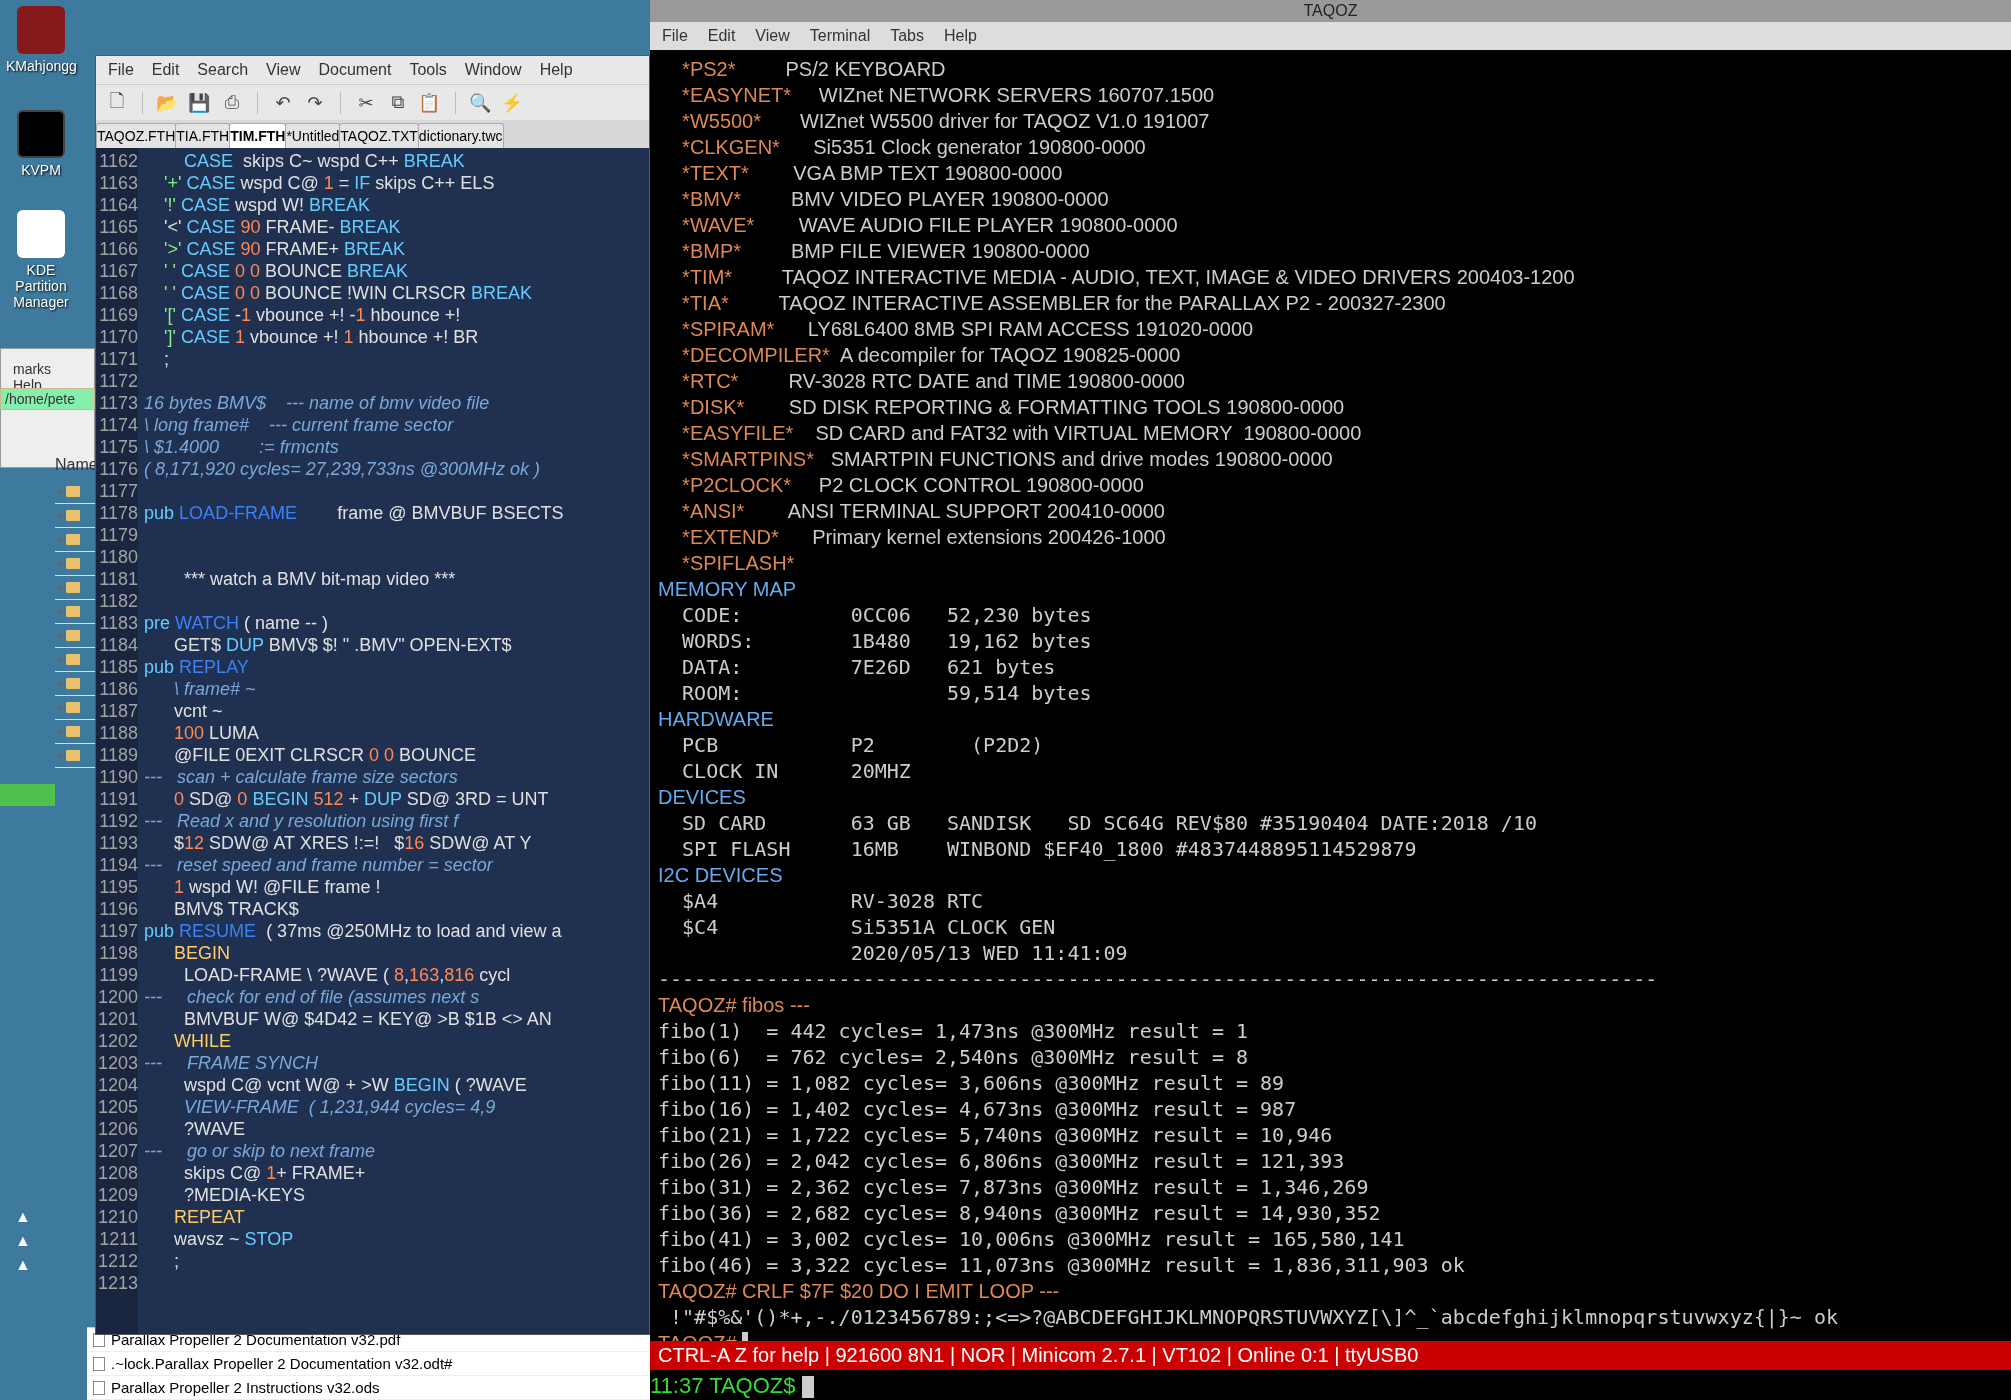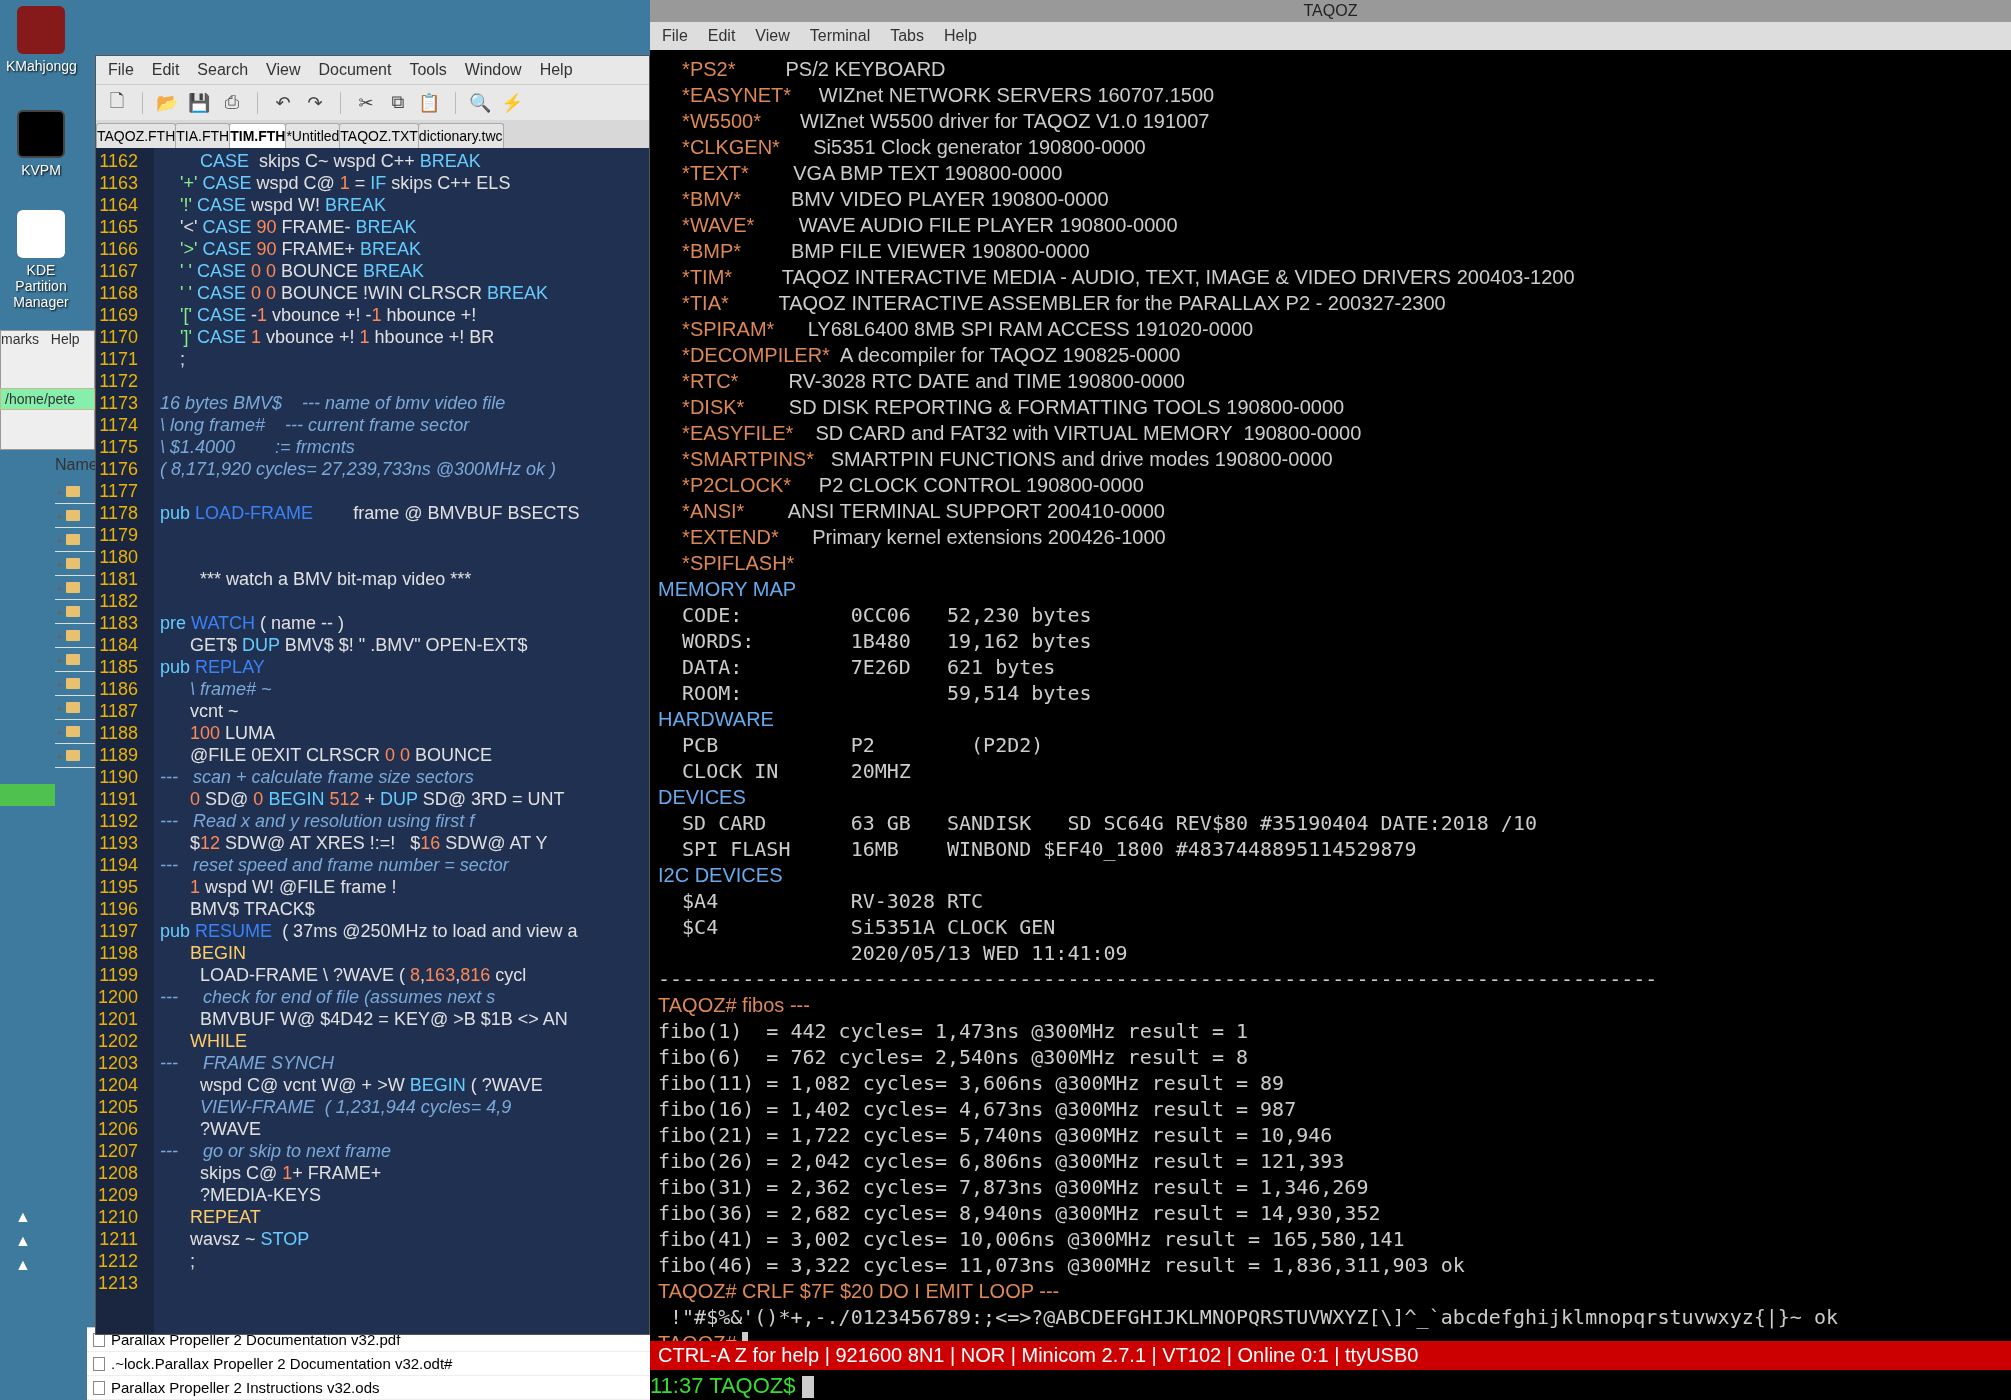--- a/index.html
+++ b/index.html
@@ -2,42 +2,42 @@
 <html><head>
 <meta charset="utf-8">
 <style>
 *{margin:0;padding:0;box-sizing:border-box;font-family:sans-serif}
 body{background:#3d7a9e;width:2011px;height:1400px;position:relative;overflow:hidden;font-size:18px}
 .desktop-icon{position:absolute;width:70px;text-align:center;color:#fff;font-size:14px;text-shadow:1px 1px 2px #000}
 .desktop-icon .icon-img{width:48px;height:48px;margin:0 auto 4px;border-radius:6px}
 .d1{top:6px;left:6px}.d1 .icon-img{background:#861a1a}
 .d2{top:110px;left:6px}.d2 .icon-img{background:#000;border:2px solid #444}
 .d3{top:210px;left:6px}.d3 .icon-img{background:#fff}
-.fm-panel{position:absolute;left:0;top:330px;width:95px;height:120px;background:#eee;border:1px solid #999;font-size:14px;color:#333;padding:0}
+.fm-panel{position:absolute;left:0;top:348px;width:95px;height:120px;background:#eee;border:1px solid #999;font-size:14px;color:#333;padding:12px}
 .fm-crumb{position:absolute;left:0;top:388px;width:95px;background:#86efac;border:1px solid #c9b88a;font-size:14px;color:#333;padding:2px 4px}
 .fm-name{position:absolute;left:55px;top:456px;font-size:16px;color:#333}
 .fm-tree{position:absolute;left:55px;top:480px;width:40px}
 .fm-tree-row{height:24px;border-bottom:1px solid #ddd;display:flex;align-items:center;gap:3px;padding-left:3px}
 .fm-tree-row .tri{font-size:10px;color:#666}
 .fm-tree-row .fld{width:14px;height:11px;background:#e8c070;border-radius:1px}
 .fm-sel{position:absolute;left:0;top:784px;width:55px;height:22px;background:#4ec14e}
 .fm-arrows{position:absolute;left:15px;top:1208px;display:flex;flex-direction:column;gap:6px;color:#fff;font-size:16px}
 .fm-files{position:absolute;left:87px;bottom:0;width:631px;background:#fff;border-top:1px solid #ccc;font-size:15px}
 .fm-files div{padding:3px 6px;display:flex;align-items:center;gap:6px;border-bottom:1px solid #eee}
 .fm-files .ficon{width:12px;height:14px;background:#fff;border:1px solid #888}
 .editor{position:absolute;left:95px;top:55px;width:555px;height:1280px;background:#203050;border:1px solid #555;display:flex;flex-direction:column}
 .editor-menu{background:#e8e8e8;height:28px;display:flex;align-items:center;gap:18px;padding:0 12px;font-size:16px;color:#333}
 .editor-tools{background:#e8e8e8;height:36px;border-top:1px solid #ccc;display:flex;align-items:center;gap:10px;padding:0 10px}
 .tb{width:22px;height:22px;color:#444;display:flex;align-items:center;justify-content:center;font-size:18px}
 .tb-sep{width:1px;height:22px;background:#bbb;margin:0 4px}
 .editor-tabs{background:#d8d8d8;height:28px;display:flex;align-items:flex-end;font-size:14px;overflow:hidden}
 .editor-tab{padding:4px 0;border:1px solid #aaa;border-bottom:none;background:#e4e4e4;white-space:nowrap;border-radius:3px 3px 0 0;margin-right:-1px}
 .editor-tab.active{background:#fff;font-weight:bold}
 .editor-body{flex:1;background:#203050;font-family:monospace;font-size:18px;overflow:hidden;white-space:pre;line-height:22px;display:flex}
-.gutter{background:#1a2640;color:#eab308;text-align:right;padding:2px 16px 2px 2px;user-select:none}
+.gutter{background:#1a2640;color:#a3a3a3;text-align:right;padding:2px 0 2px 2px;user-select:none}
 .code{flex:1;padding:2px 0 2px 6px;color:#e0e0e0}
 .c-k{color:#66ccff}.c-n{color:#ff8855}.c-s{color:#88ee88}.c-c{color:#7aa9d9;font-style:italic}.c-f{color:#3b82f6}.c-o{color:#ffcc66}
 .terminal{position:absolute;left:650px;top:0;right:0;bottom:0;background:#000;display:flex;flex-direction:column}
 .term-title{background:#999;height:22px;text-align:center;font-size:16px;color:#222;line-height:22px}
 .term-menu{background:#ddd;height:28px;display:flex;align-items:center;gap:20px;padding:0 12px;font-size:16px;color:#333}
 .term-body{flex:1;background:#000;color:#ccc;font-family:monospace;font-size:20px;line-height:26px;padding:6px 8px;white-space:pre;overflow:hidden}
 .t-n{color:#dd8855}.t-c{color:#66aaee}.t-g{color:#ccc}
 .term-status{background:#cc0000;color:#fff;font-family:Liberation Sans, sans-serif;font-size:20px;padding:3px 8px;white-space:pre}
 .term-prompt{background:#000;color:#33dd33;font-family:monospace;font-size:22px;padding:3px 0;height:30px}
 .term-prompt .cur{display:inline-block;width:12px;height:22px;background:#ccc;vertical-align:text-bottom}

